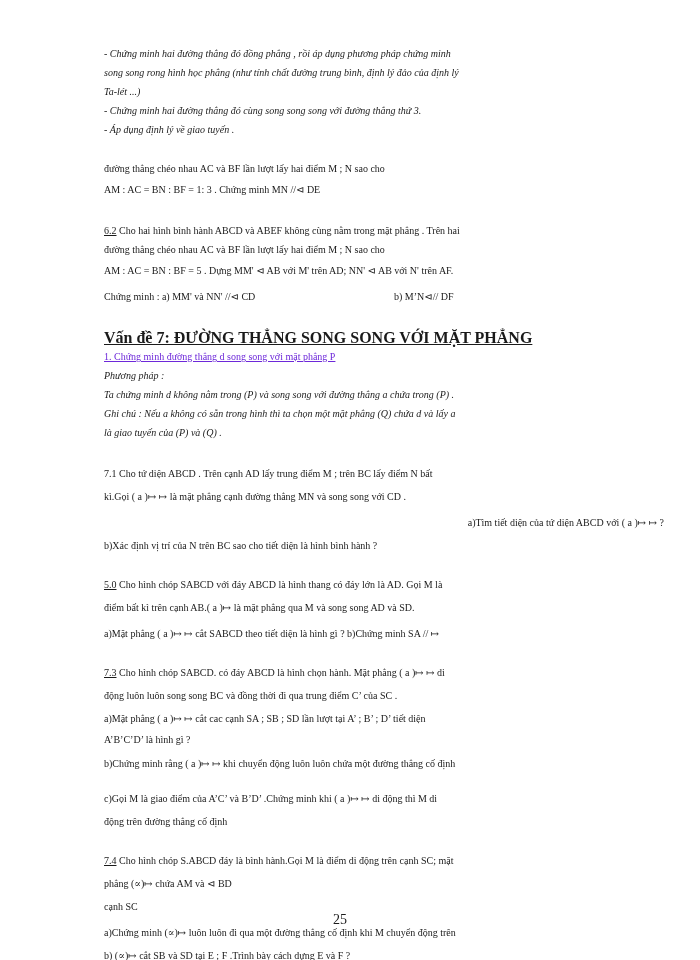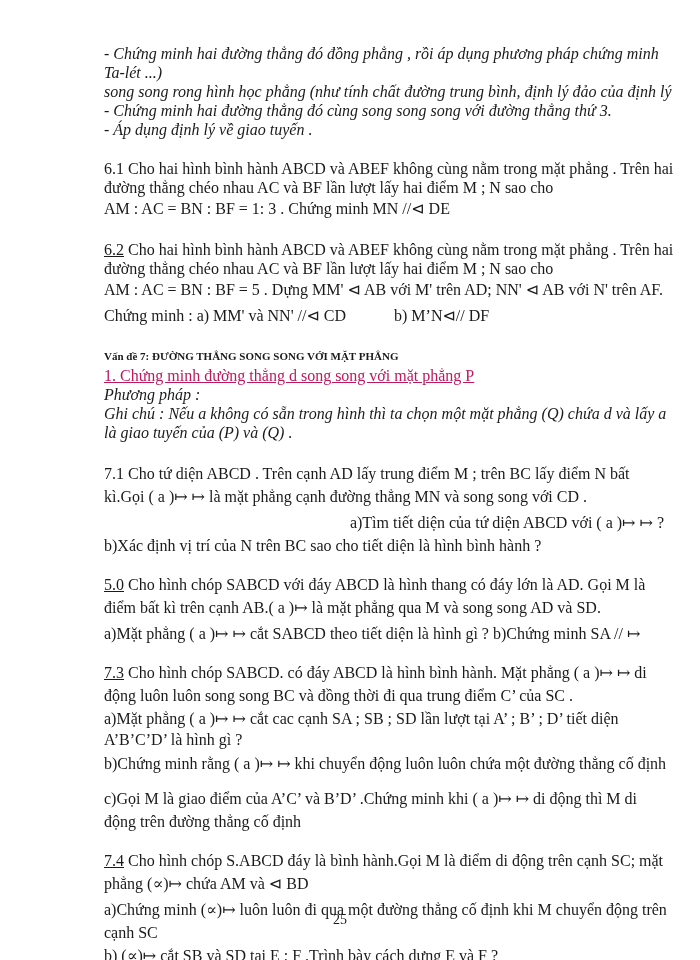--- a/index.html
+++ b/index.html
@@ -1,65 +1,65 @@
 <!DOCTYPE html>
 <html><head>
   <meta charset="utf-8">
   <style>
     html, body { margin: 0; padding: 0; background: #ffffff; }
     body { width: 700px; height: 960px; position: relative; overflow: hidden;
       font-family: "Liberation Serif", "DejaVu Serif", serif; color: #1a1a1a; }
     .page { position: absolute; left: 104px; top: 44px; width: 560px; }
-    .line { font-size: 16px; line-height: 19px; white-space: nowrap; }
+    .line { font-size: 10px; line-height: 19px; white-space: nowrap; }
     .it { font-style: italic; }
     .gap-m { height: 16px; }
     .gap-l { height: 20px; }
     .u { text-decoration: underline; }
-    .heading { font-weight: bold; font-size: 11px; line-height: 19px; }
-    .red { color: #be185d; text-decoration: underline; }
+    .heading { font-weight: bold; font-size: 16px; line-height: 19px; text-decoration: underline; }
+    .red { color: #6d28d9; text-decoration: underline; }
     .tall { line-height: 23px; }
     .pageno { position: absolute; left: 0; width: 680px; top: 912px; text-align: center;
       font-size: 14px; }
   </style>
 </head>
 <body>
 
 <div class="page">
 
   <div>
     <div class="line it">- Chứng minh hai đường thẳng đó đồng phẳng , rồi áp dụng phương pháp chứng minh</div>
+    <div class="line it">song song rong hình học phẳng (như tính chất đường trung bình, định lý đảo của định lý</div>
     <div class="line it">Ta-lét ...)</div>
-    <div class="line it">song song rong hình học phẳng (như tính chất đường trung bình, định lý đảo của định lý</div>
     <div class="line it">- Chứng minh hai đường thẳng đó cùng song song song với đường thẳng thứ 3.</div>
     <div class="line it">- Áp dụng định lý về giao tuyến .</div>
   </div>
 
   <div class="gap-l"></div>
 
   <div>
-    <div class="line"><span>6.1</span><span> Cho hai hình bình hành ABCD và ABEF không cùng nằm trong mặt phẳng . Trên hai</span></div>
     <div class="line">đường thẳng chéo nhau AC và BF lần lượt lấy hai điểm M ; N sao cho</div>
     <div class="line tall">AM : AC = BN : BF = 1: 3 . Chứng minh MN //⊲ DE</div>
   </div>
 
   <div class="gap-l"></div>
 
   <div>
     <div class="line"><span class="u">6.2</span><span> Cho hai hình bình hành ABCD và ABEF không cùng nằm trong mặt phẳng . Trên hai</span></div>
     <div class="line">đường thẳng chéo nhau AC và BF lần lượt lấy hai điểm M ; N sao cho</div>
     <div class="line tall">AM : AC = BN : BF = 5 . Dựng MM' ⊲ AB với M' trên AD; NN' ⊲ AB với N' trên AF.</div>
     <div class="line tall" style="margin-top:3px;"><span style="display:inline-block;width:290px;">Chứng minh : a) MM' và NN' //⊲ CD</span><span>b) M’N⊲// DF</span></div>
   </div>
 
   <div class="gap-l"></div>
 
   <div>
     <div class="line heading">Vấn đề 7: ĐƯỜNG THẲNG SONG SONG VỚI MẶT PHẲNG</div>
     <div class="line red">1. Chứng minh đường thẳng d song song với mặt phẳng P</div>
     <div class="line it">Phương pháp :</div>
+    <div class="line it">Ta chứng minh d không nằm trong (P) và song song với đường thẳng a chứa trong (P) .</div>
     <div class="line it">Ghi chú : Nếu a không có sẵn trong hình thì ta chọn một mặt phẳng (Q) chứa d và lấy a</div>
     <div class="line it">là giao tuyến của (P) và (Q) .</div>
   </div>
 
   <div class="gap-l"></div>
 
   <div>
     <div class="line tall">7.1 Cho tứ diện ABCD . Trên cạnh AD lấy trung điểm M ; trên BC lấy điểm N bất</div>
     <div class="line tall">kì.Gọi ( a )↦ ↦ là mặt phẳng cạnh đường thẳng MN và song song với CD .</div>
     <div class="line tall" style="margin-top:3px;text-align:right;">a)Tìm tiết diện của tứ diện ABCD với ( a )↦ ↦ ?</div>
@@ -70,34 +70,34 @@
 
   <div>
     <div class="line tall"><span class="u">5.0</span><span>  Cho hình chóp SABCD với đáy ABCD là hình thang có đáy lớn là AD. Gọi M là</span></div>
     <div class="line tall">điểm bất kì trên cạnh AB.( a )↦ là mặt phẳng qua M và song song AD và SD.</div>
     <div class="line tall" style="margin-top:3px;">a)Mặt phẳng ( a )↦ ↦ cắt SABCD theo tiết diện là hình gì ?    b)Chứng minh  SA // ↦</div>
   </div>
 
   <div class="gap-m"></div>
 
   <div>
-    <div class="line tall"><span class="u">7.3</span><span> Cho hình chóp SABCD. có đáy ABCD là hình bình hành. Mặt phẳng ( a )↦ ↦ di</span></div>
+    <div class="line tall"><span class="u">7.3</span><span> Cho hình chóp SABCD. có đáy ABCD là hình chọn hành. Mặt phẳng ( a )↦ ↦ di</span></div>
     <div class="line tall">động luôn luôn song song BC và đồng thời đi qua trung điểm C’  của SC .</div>
     <div class="line tall">a)Mặt phẳng ( a )↦ ↦ cắt cac cạnh SA ; SB ; SD lần lượt tại A’ ; B’ ; D’ tiết diện</div>
     <div class="line">A’B’C’D’ là hình gì ?</div>
     <div class="line tall" style="margin-top:3px;">b)Chứng minh rằng ( a )↦ ↦ khi chuyển động luôn luôn chứa một đường thẳng cố định</div>
     <div class="line tall" style="margin-top:12px;">c)Gọi M là giao điểm của A’C’ và B’D’ .Chứng minh  khi ( a )↦ ↦ di động thì M di</div>
     <div class="line tall">động trên  đường thẳng cố định</div>
   </div>
 
   <div class="gap-m"></div>
 
   <div>
     <div class="line tall"><span class="u">7.4</span><span>  Cho hình chóp S.ABCD đáy là bình hành.Gọi M là điểm di động trên cạnh SC; mặt</span></div>
     <div class="line tall">phẳng  (∝)↦ chứa AM và ⊲ BD</div>
+    <div class="line tall">cạnh SC</div>
     <div class="line tall" style="margin-top:3px;">a)Chứng minh  (∝)↦ luôn luôn đi qua một đường thẳng cố định khi M chuyển động trên</div>
-    <div class="line tall">cạnh SC</div>
     <div class="line tall">b) (∝)↦ cắt SB và SD tại E ; F .Trình bày cách dựng E và F ?</div>
   </div>
 
 </div>
 
 <div class="pageno">25</div>
 
 </body></html>

